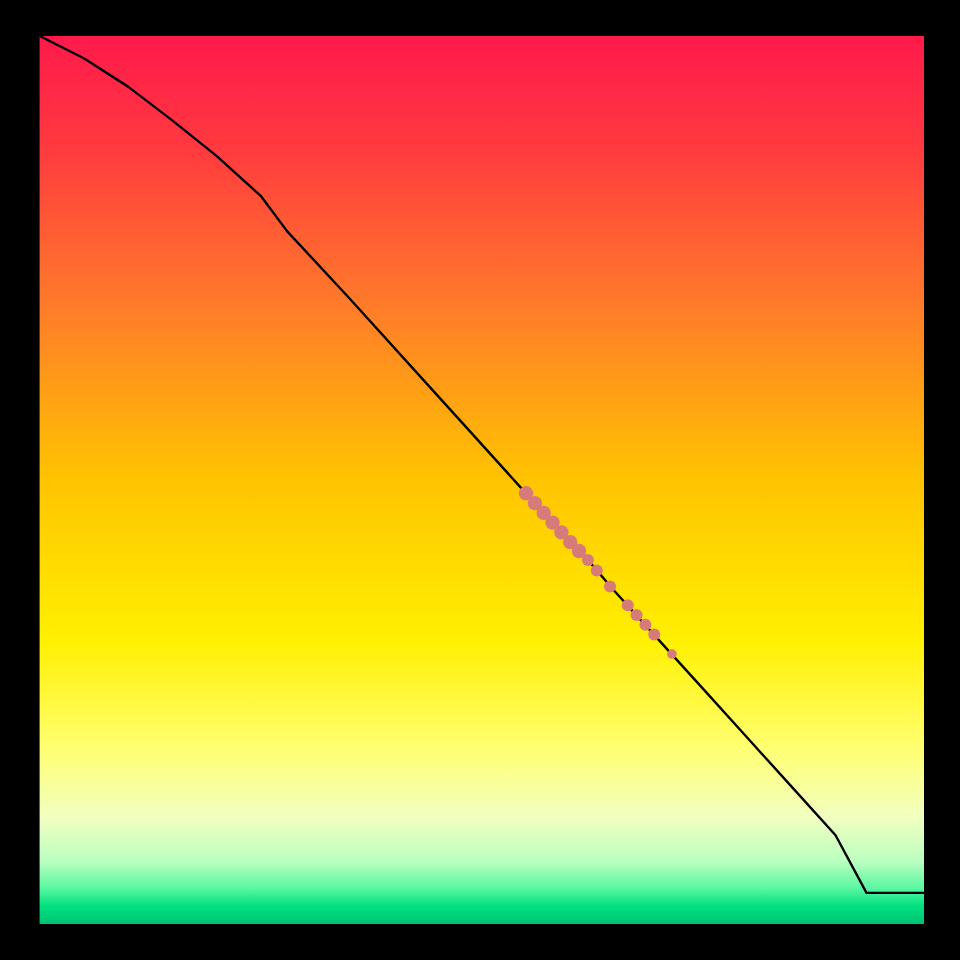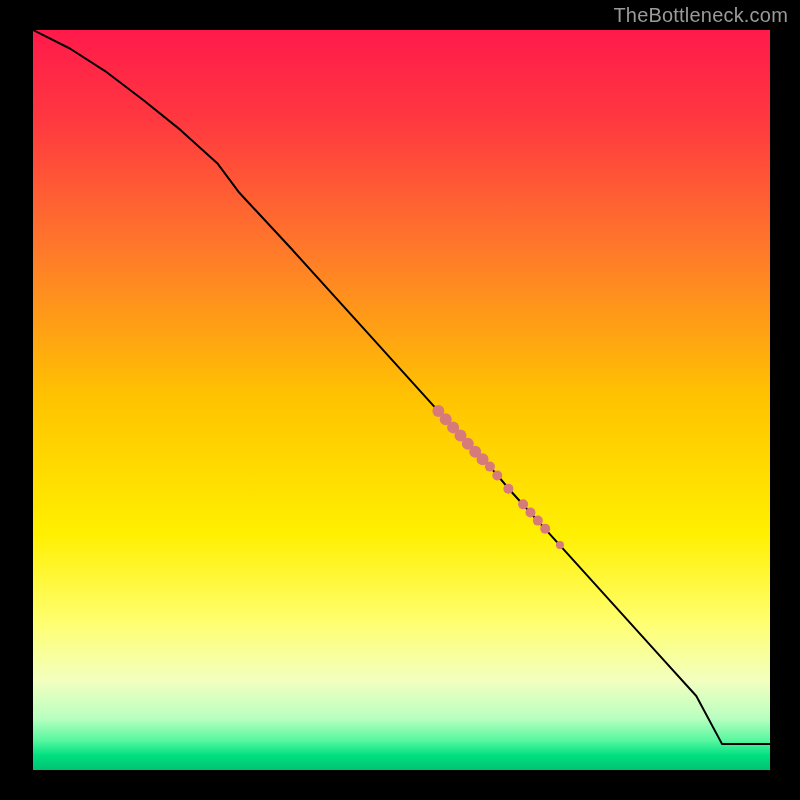--- a/index.html
+++ b/index.html
@@ -31,21 +31,20 @@
   svg {
     position: absolute;
     top: 0; left: 0;
   }
 </style>
 </head>
 <body>
 
 <div class="frame">
 
-  <div class="watermark">TheBottleneck.com</div>
 
   <svg width="800" height="800" viewBox="0 0 800 800">
     <defs>
       <linearGradient id="bgGrad" x1="0" y1="0" x2="0" y2="1">
         <stop offset="0%" stop-color="#ff1a4b"></stop>
         <stop offset="12%" stop-color="#ff3840"></stop>
         <stop offset="30%" stop-color="#ff7a2a"></stop>
         <stop offset="50%" stop-color="#ffc400"></stop>
         <stop offset="68%" stop-color="#fff000"></stop>
         <stop offset="80%" stop-color="#ffff70"></stop>

